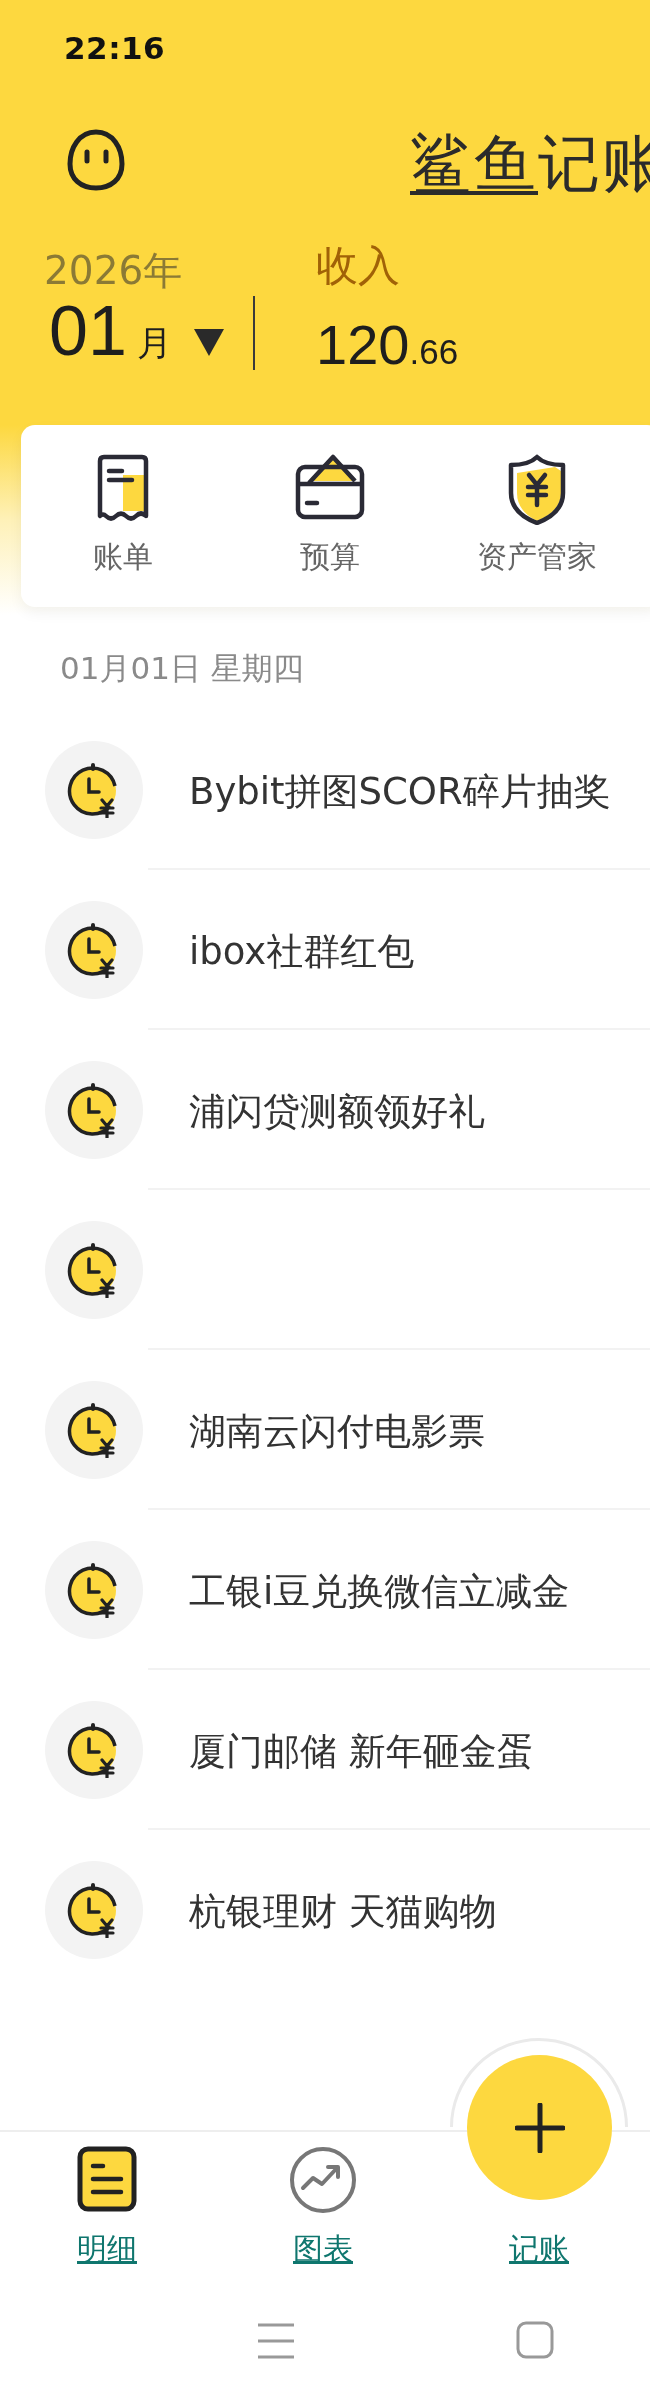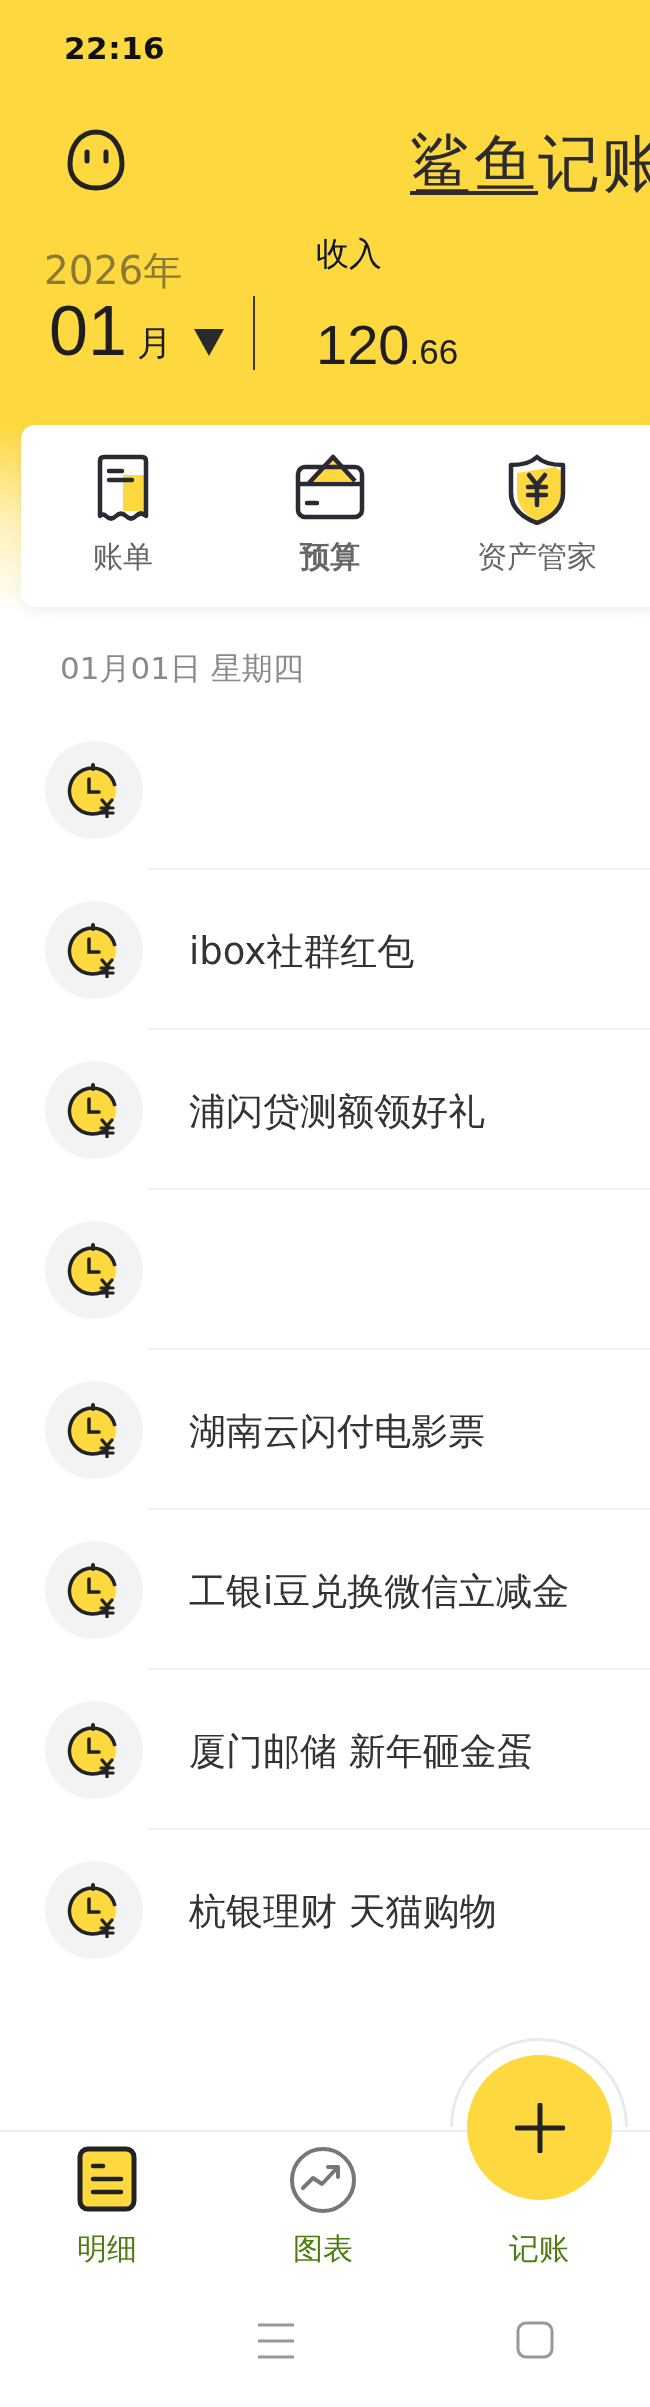--- a/index.html
+++ b/index.html
@@ -23,21 +23,21 @@
 
   .year-label { position: absolute; left: 44px; top: 244px; font-size: 39px; color: #8b7a35; }
   .month-picker { position: absolute; left: 38px; top: 296px; display: flex; align-items: flex-end; cursor: pointer; }
   .month-num { font-size: 70px; line-height: 70px; color: #1e1e1e; font-family: "Liberation Sans", sans-serif; margin-left: 11px; }
   .month-unit { font-size: 35px; line-height: 46px; color: #1e1e1e; margin-left: 10px; }
   .month-caret { width: 0; height: 0; border-left: 15px solid transparent; border-right: 15px solid transparent;
     border-top: 27px solid #2a2a2a; margin-left: 22px; margin-bottom: 10px; }
 
   .header-divider { position: absolute; left: 253px; top: 296px; width: 2px; height: 74px; background: #3a3a3a; }
 
-  .income-label { position: absolute; left: 316px; top: 232px; font-size: 33px; color: #0f172a; }
+  .income-label { position: absolute; left: 316px; top: 238px; font-size: 42px; color: #a16207; }
   .income-value { position: absolute; left: 316px; top: 312px; color: #1e1e1e; font-family: "Liberation Sans", sans-serif; white-space: nowrap; }
   .income-int { font-size: 56px; }
   .income-dec { font-size: 35px; }
 
   .quick-card {
     position: absolute; left: 21px; top: 425px; width: 640px; height: 182px;
     background: #ffffff; border-radius: 14px; box-shadow: 0 6px 14px rgba(0,0,0,0.05);
     display: flex;
   }
   .quick-item { position: absolute; top: 0; width: 180px; height: 182px; cursor: pointer; }
@@ -48,21 +48,21 @@
 
   .record-list { position: absolute; left: 0; top: 710px; width: 650px; }
   .record-item { position: relative; height: 160px; cursor: pointer; }
   .record-icon-bg { position: absolute; left: 45px; top: 31px; width: 98px; height: 98px; border-radius: 50%; background: #f3f3f3; }
   .record-icon-bg svg { position: absolute; left: 21px; top: 21px; }
   .record-title { position: absolute; left: 189px; top: 57px; font-size: 37px; color: #333; white-space: nowrap; }
   .record-divider { position: absolute; left: 148px; right: 0; bottom: 0; height: 2px; background: #f2f2f2; }
 
   .tabbar { position: absolute; left: 0; top: 2130px; width: 650px; height: 155px; background: #ffffff; border-top: 2px solid #eeeeee; }
   .tab { position: absolute; top: 0; width: 160px; height: 150px; cursor: pointer; }
-  .tab-label { position: absolute; left: 0; right: 0; top: 97px; text-align: center; font-size: 30px; color: #4d7c0f; }
+  .tab-label { position: absolute; left: 0; right: 0; top: 97px; text-align: center; font-size: 30px; color: #0f766e; text-decoration: underline; }
   .tab svg { position: absolute; left: 50%; transform: translateX(-50%); top: 14px; }
 
   .fab-ring { position: absolute; left: 450px; top: 2038px; width: 178px; height: 178px; border-radius: 50%;
     background: #ffffff; border: 3px solid #eaeaea; clip-path: inset(0 0 50% 0); }
   .fab { position: absolute; left: 467px; top: 2055px; width: 145px; height: 145px; border-radius: 50%; background: #FDD83F; cursor: pointer; }
   .fab svg { position: absolute; left: 48px; top: 48px; }
 
   .navbar { position: absolute; left: 0; top: 2285px; width: 650px; height: 122px; background: #ffffff; }
   .nav-btn { position: absolute; top: 36px; width: 40px; height: 40px; cursor: pointer; }
 </style>
@@ -98,21 +98,21 @@
 <div class="quick-card">
   <div class="quick-item" style="left:12px;">
     <svg width="62" height="68" viewBox="0 0 62 68">
       <rect x="31" y="22" width="24" height="36" fill="#FDD83F"></rect>
       <path d="M8 63 L8 8 Q8 4 12 4 L50 4 Q54 4 54 8 L54 63 Q49 58 44 63 Q39 68 34 63 Q29 58 24 63 Q19 68 14 63 Q11 60 8 63 Z" fill="none" stroke="#2a2a35" stroke-width="4.5" stroke-linejoin="round"></path>
       <line x1="17" y1="18" x2="30" y2="18" stroke="#2a2a35" stroke-width="4.5" stroke-linecap="round"></line>
       <line x1="17" y1="27" x2="40" y2="27" stroke="#2a2a35" stroke-width="4.5" stroke-linecap="round"></line>
     </svg>
     <div class="quick-label">账单</div>
   </div>
-  <div class="quick-item" style="left:219px;font-weight:bold;">
+  <div class="quick-item" style="left:219px;">
     <svg width="74" height="70" viewBox="0 0 74 70">
       <path d="M20 28 L40 6 L60 28 Z" fill="#FDD83F"></path>
       <path d="M16 30 L40 4 L62 28" fill="none" stroke="#2a2a35" stroke-width="4.5" stroke-linejoin="round"></path>
       <rect x="5" y="14" width="64" height="50" rx="7" fill="none" stroke="#2a2a35" stroke-width="4.5"></rect>
       <line x1="7" y1="31" x2="67" y2="31" stroke="#2a2a35" stroke-width="4.5"></line>
       <line x1="14" y1="50" x2="24" y2="50" stroke="#2a2a35" stroke-width="4.5" stroke-linecap="round"></line>
     </svg>
     <div class="quick-label">预算</div>
   </div>
   <div class="quick-item" style="left:426px;">
@@ -131,20 +131,21 @@
   <div class="record-item">
     <div class="record-icon-bg">
       <svg width="56" height="56" viewBox="0 0 56 56">
         <circle cx="27" cy="29" r="23" fill="#FDD83F"></circle>
         <path d="M44 44 A23 23 0 1 1 49 24" fill="none" stroke="#222" stroke-width="3.5"></path>
         <line x1="27" y1="3" x2="27" y2="7" stroke="#222" stroke-width="4" stroke-linecap="round"></line>
         <path d="M23 17 L23 30 L33 30" fill="none" stroke="#222" stroke-width="3.5" stroke-linecap="round"></path>
         <path d="M36 38 L41 44 L46 38 M35 46 L47 46 M35 51 L47 51 M41 44 L41 56" fill="none" stroke="#222" stroke-width="3.2" stroke-linecap="round"></path>
       </svg>
     </div>
+    <div class="record-title">Bybit拼图SCOR碎片抽奖</div>
     <div class="record-divider"></div>
   </div>
   <div class="record-item">
     <div class="record-icon-bg">
       <svg width="56" height="56" viewBox="0 0 56 56">
         <circle cx="27" cy="29" r="23" fill="#FDD83F"></circle>
         <path d="M44 44 A23 23 0 1 1 49 24" fill="none" stroke="#222" stroke-width="3.5"></path>
         <line x1="27" y1="3" x2="27" y2="7" stroke="#222" stroke-width="4" stroke-linecap="round"></line>
         <path d="M23 17 L23 30 L33 30" fill="none" stroke="#222" stroke-width="3.5" stroke-linecap="round"></path>
         <path d="M36 38 L41 44 L46 38 M35 46 L47 46 M35 51 L47 51 M41 44 L41 56" fill="none" stroke="#222" stroke-width="3.2" stroke-linecap="round"></path>

